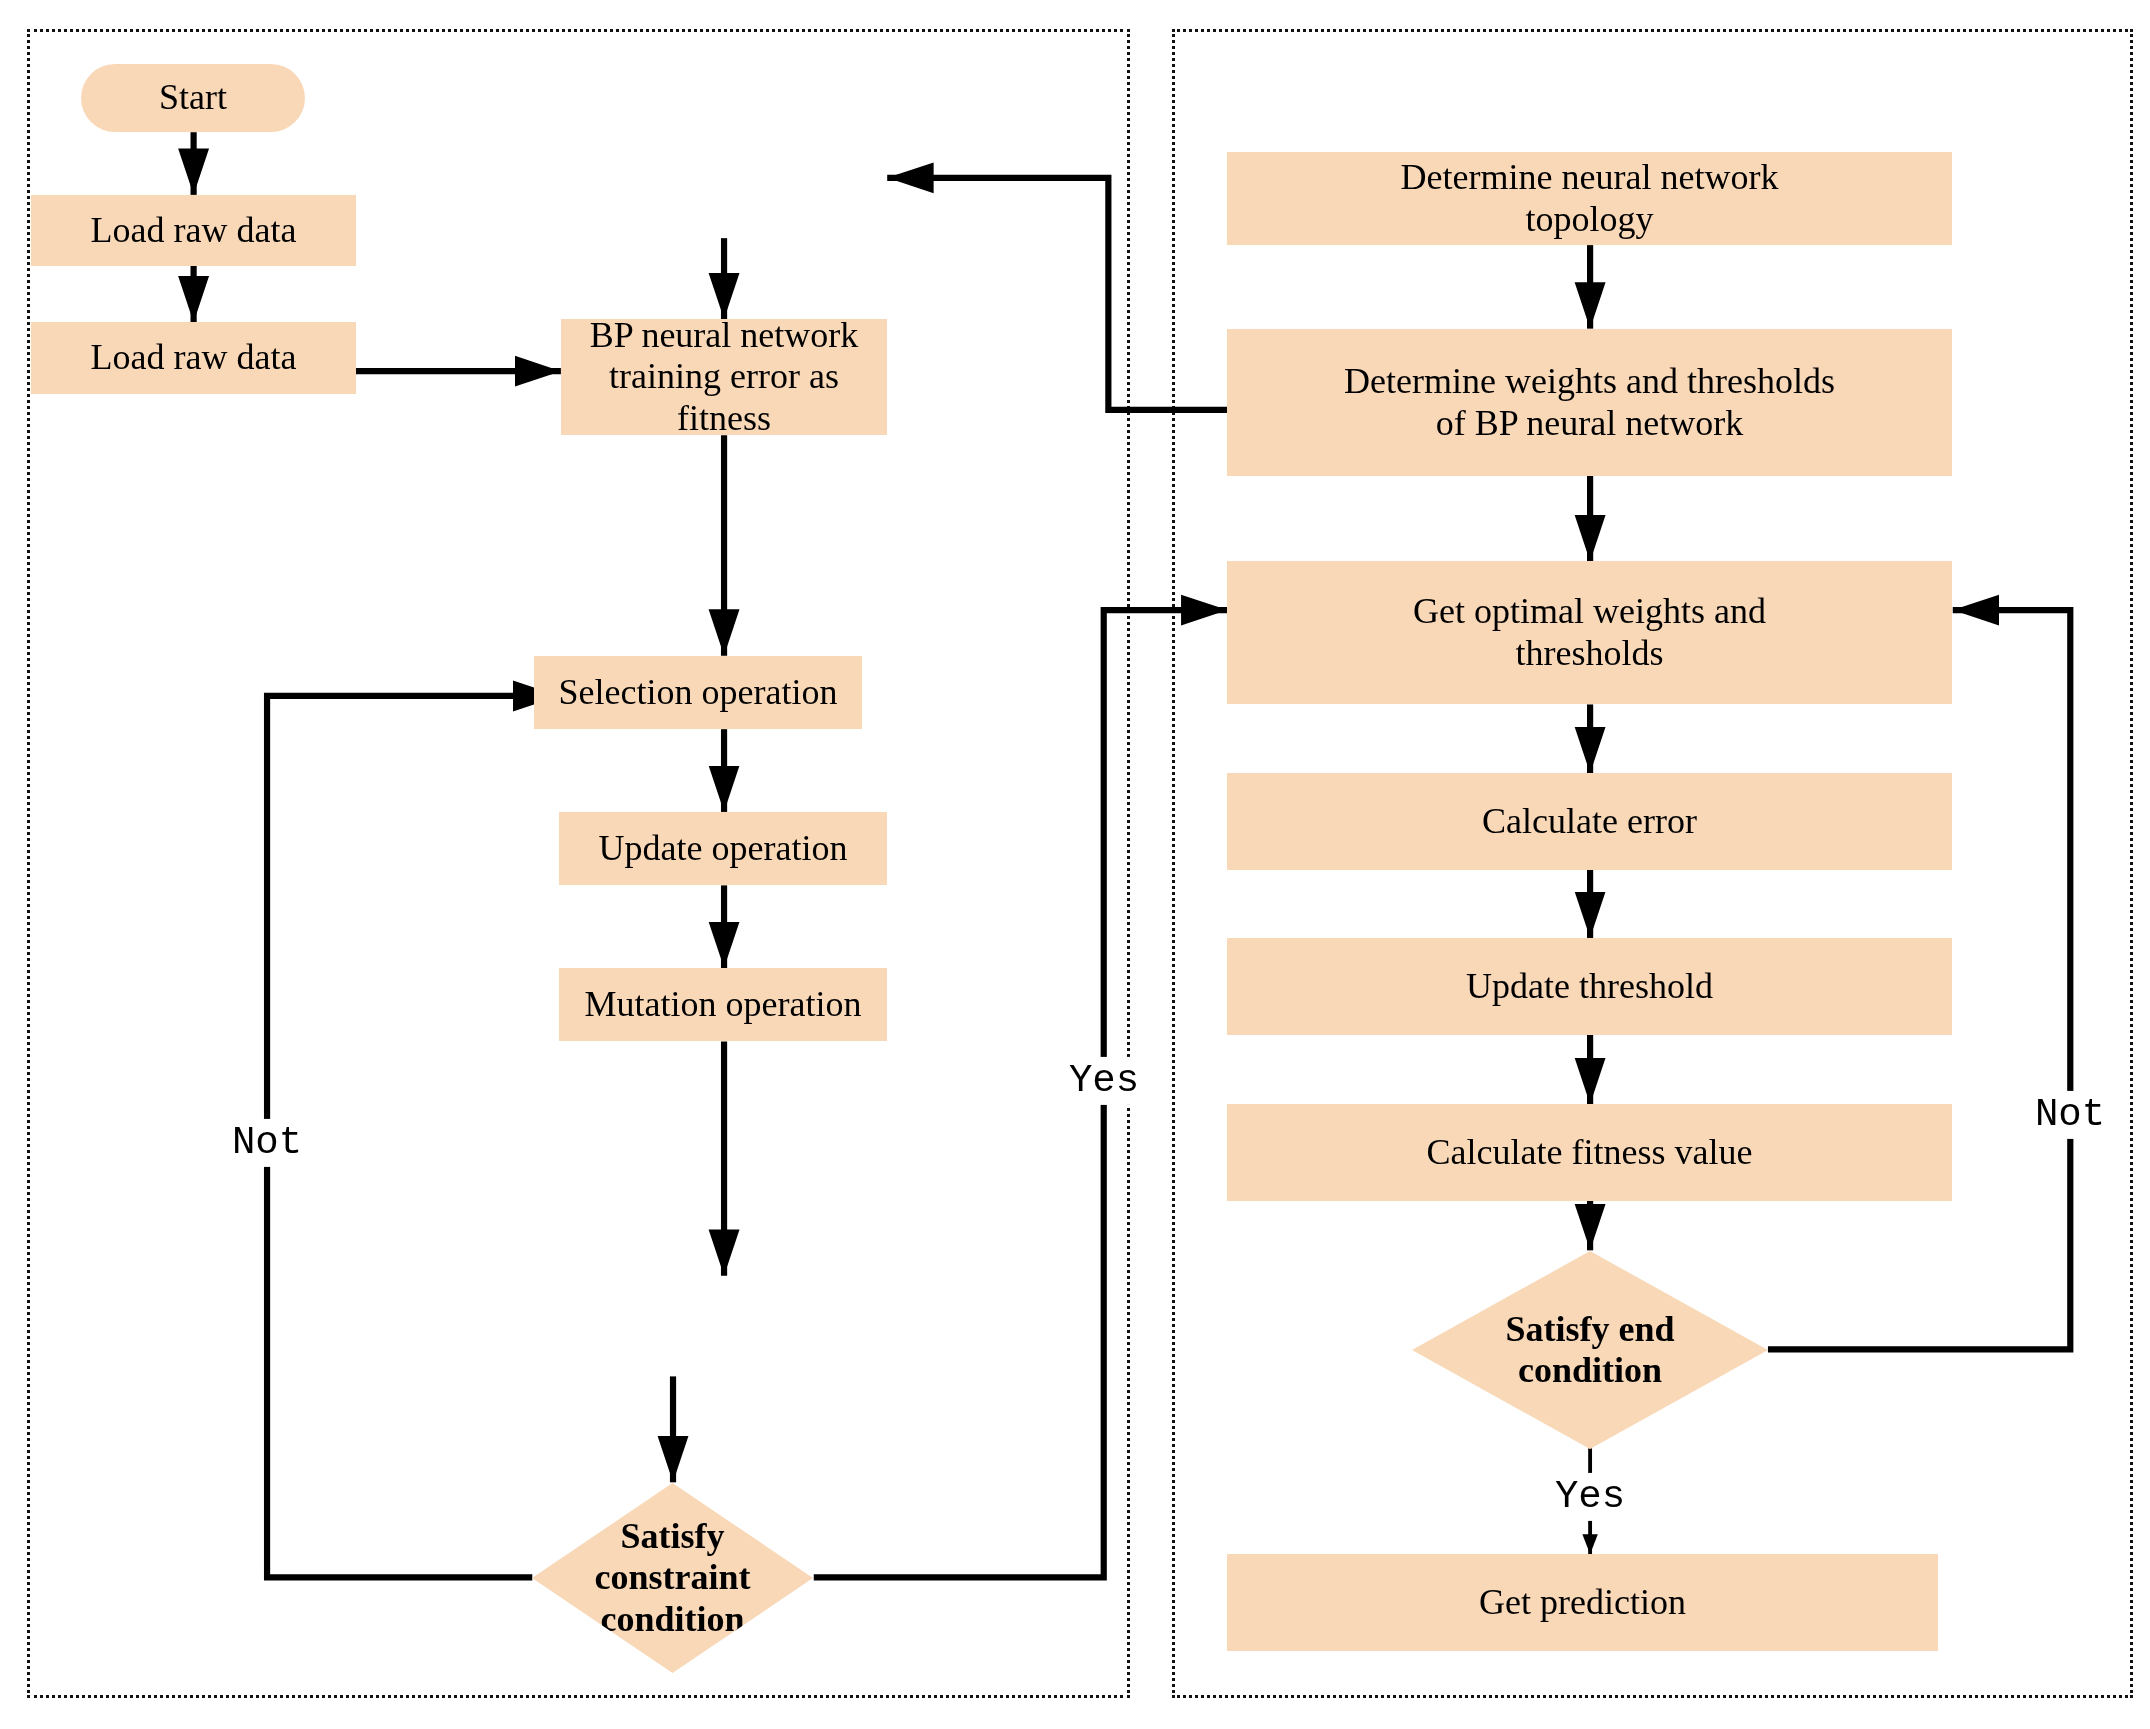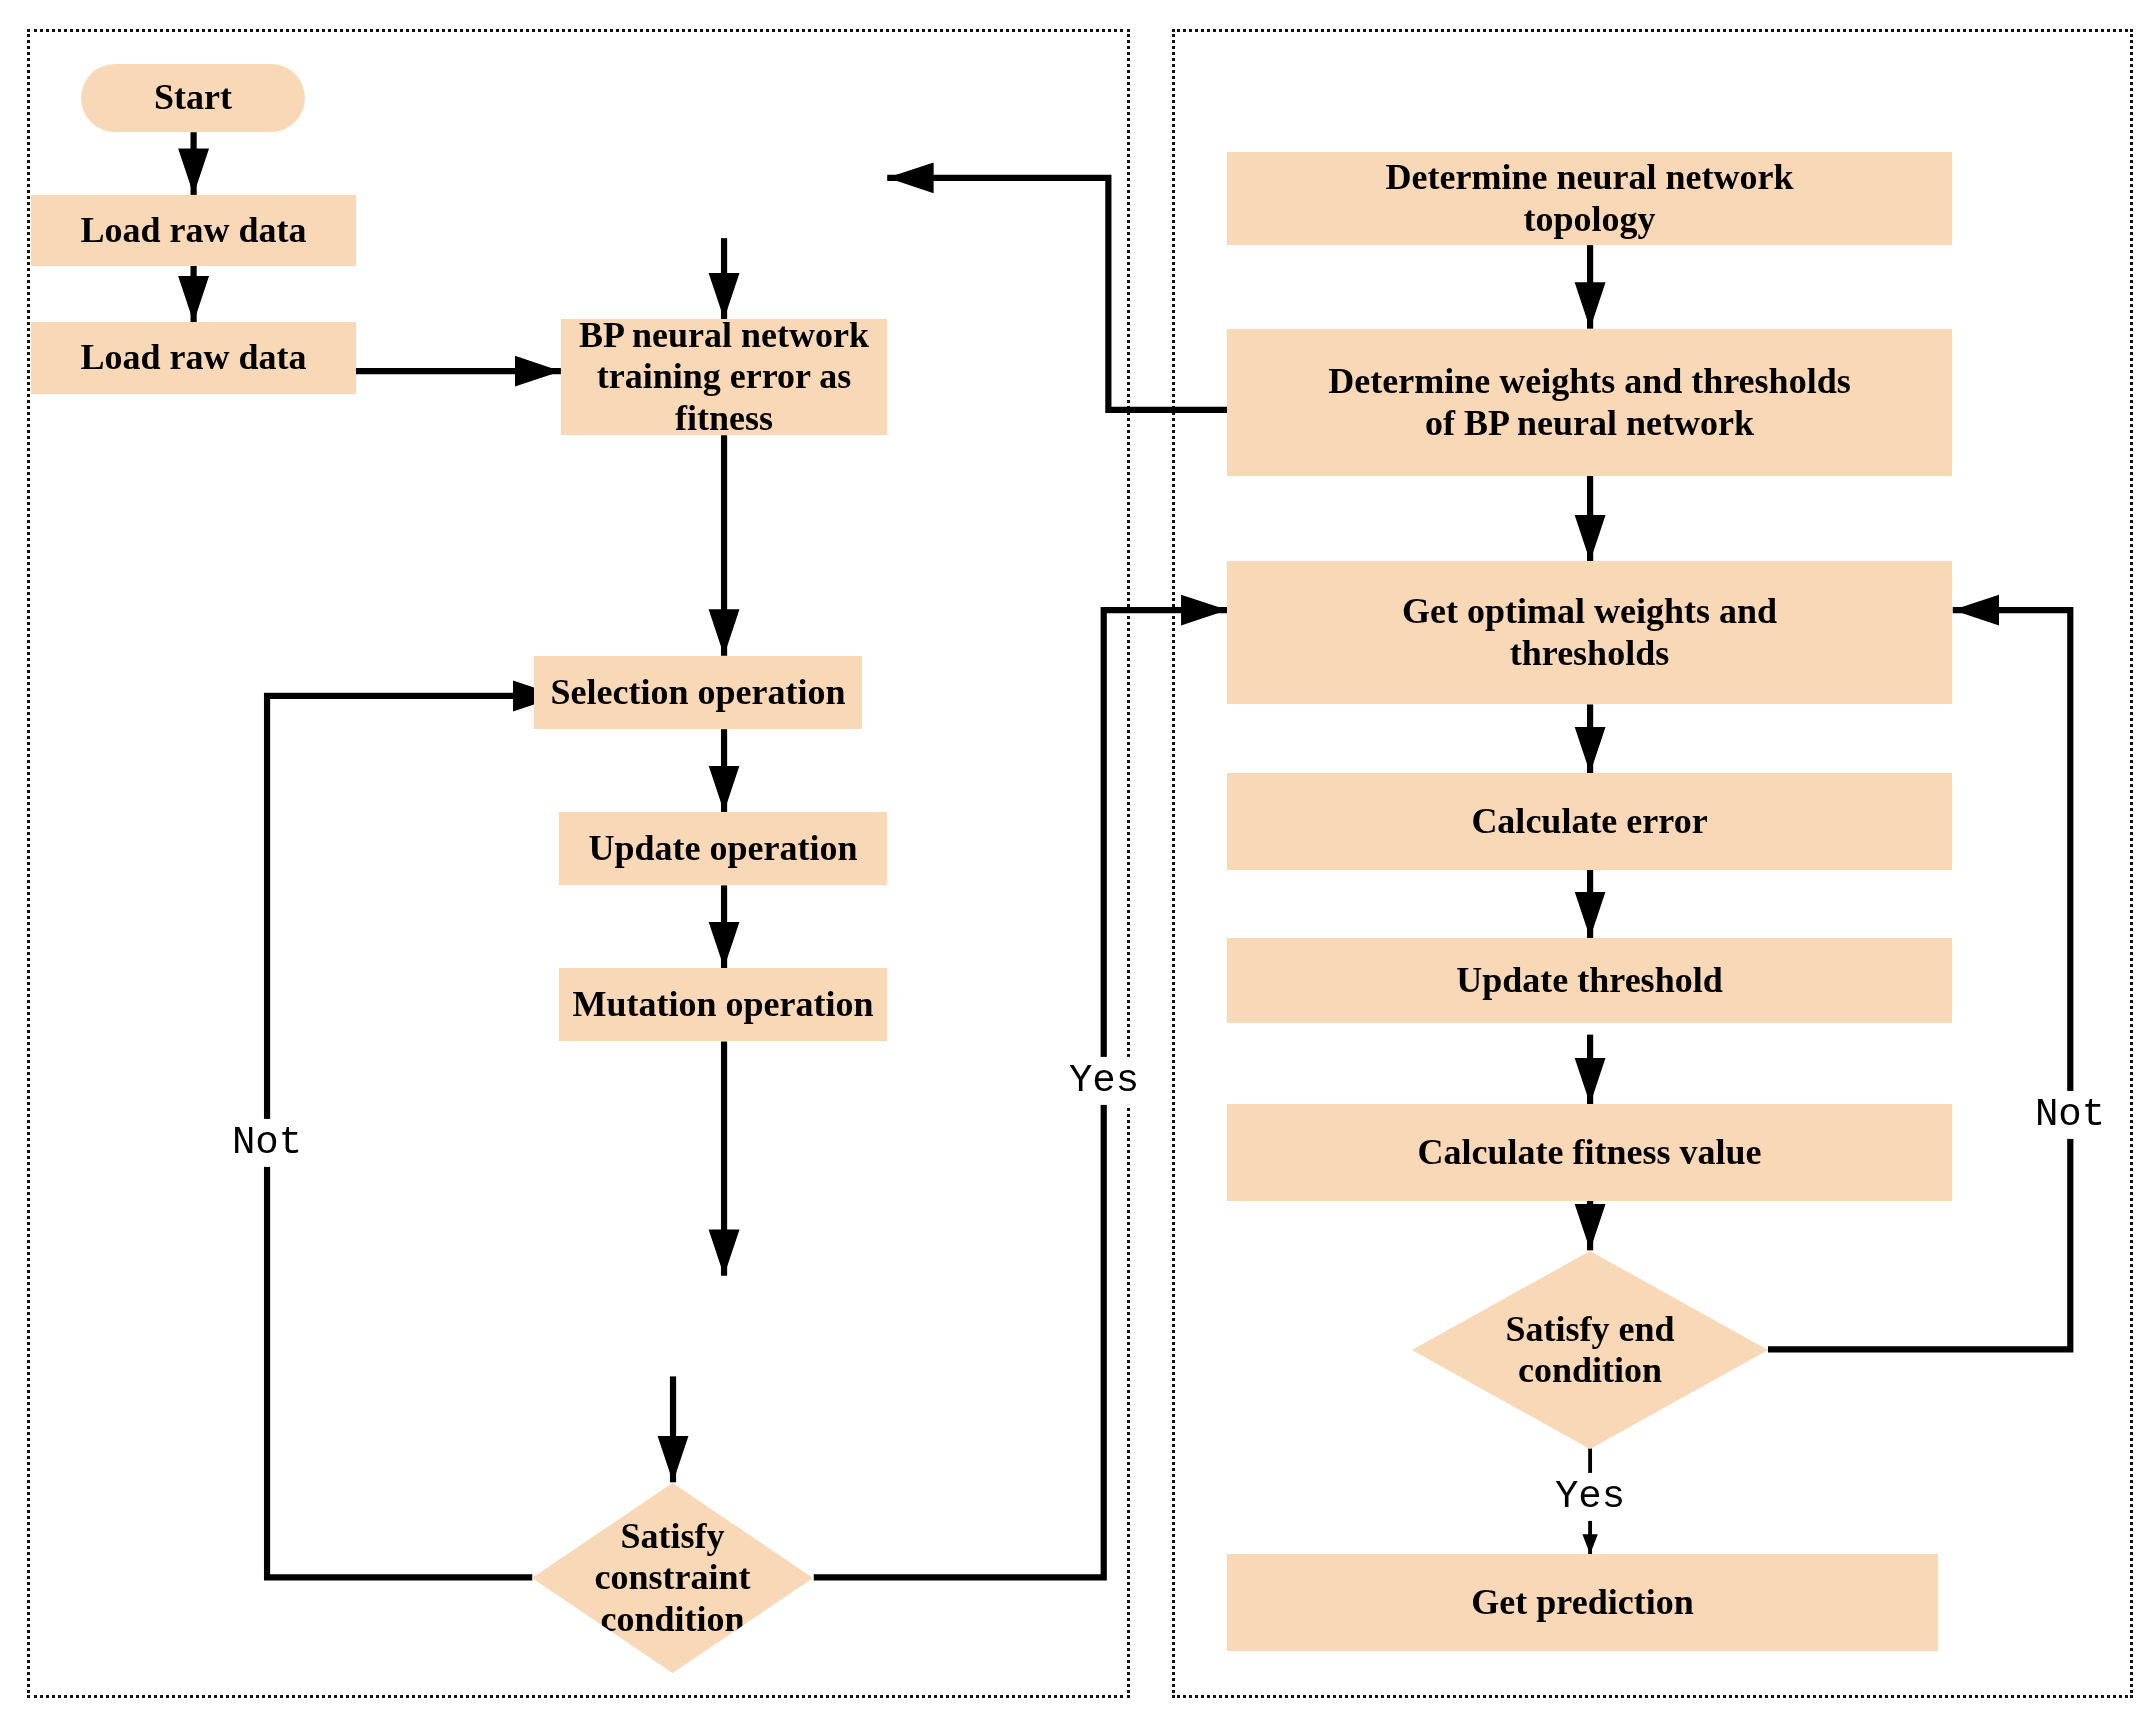--- a/index.html
+++ b/index.html
@@ -32,21 +32,21 @@
     fill:none;
     stroke-width:8;
   }
   svg.edges line.thin{stroke-width:5;}
   svg.edges marker path{fill:var(--edge);}
   .node{
     position:absolute;
     background:var(--node-fill);
     display:flex;align-items:center;justify-content:center;
     text-align:center;
-    font-weight:bold;
+    font-weight:normal;
     font-size:36px;
     line-height:1.15;
     white-space:pre-line;
     z-index:2;
     box-sizing:border-box;
   }
   .stadium{border-radius:36px;}
   .diamond{
     position:absolute;
     background:var(--node-fill);
@@ -139,21 +139,21 @@
 topology</div>
 
   <div class="node" style="left:1227px;top:329px;width:725px;height:147px">Determine weights and thresholds
 of BP neural network</div>
 
   <div class="node" style="left:1227px;top:561px;width:725px;height:143px">Get optimal weights and
 thresholds</div>
 
   <div class="node" style="left:1227px;top:773px;width:725px;height:97px">Calculate error</div>
 
-  <div class="node" style="left:1227px;top:938px;width:725px;height:85px">Update threshold</div>
+  <div class="node" style="left:1227px;top:938px;width:725px;height:97px">Update threshold</div>
 
   <div class="node" style="left:1227px;top:1104px;width:725px;height:97px">Calculate fitness value</div>
 
   <div class="diamond" style="left:1412px;top:1251px;width:356px;height:198px">Satisfy end
 condition</div>
 
   <div class="node" style="left:1227px;top:1554px;width:711px;height:97px">Get prediction</div>
 
   <div class="edge-label" style="left:267px;top:1143px">Not</div>
 

